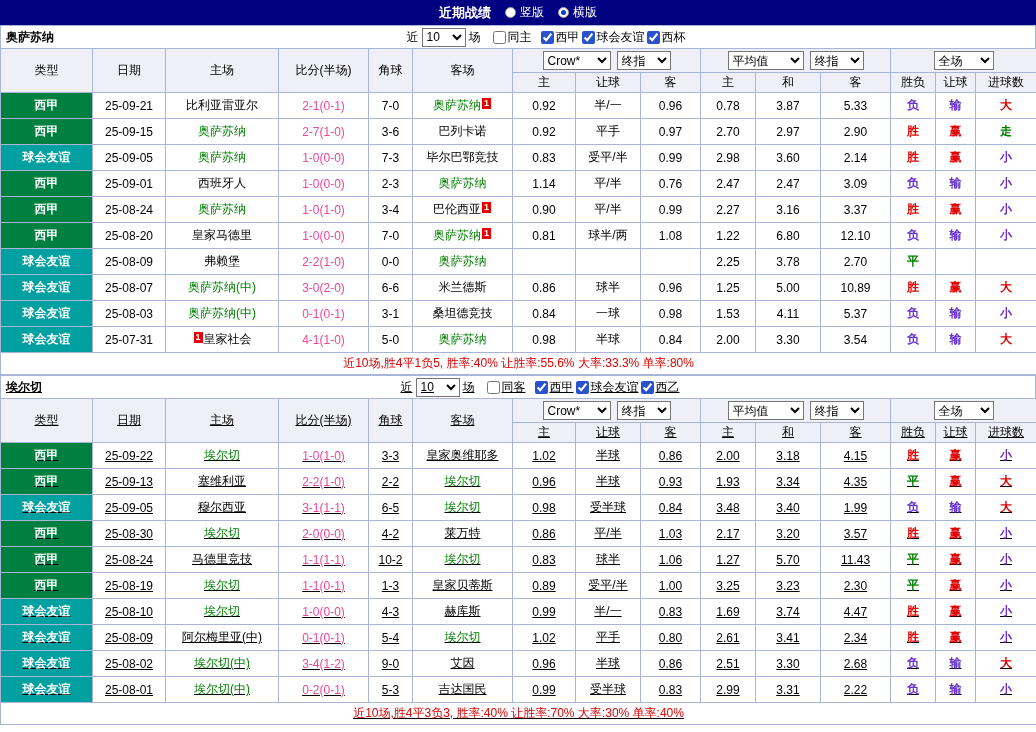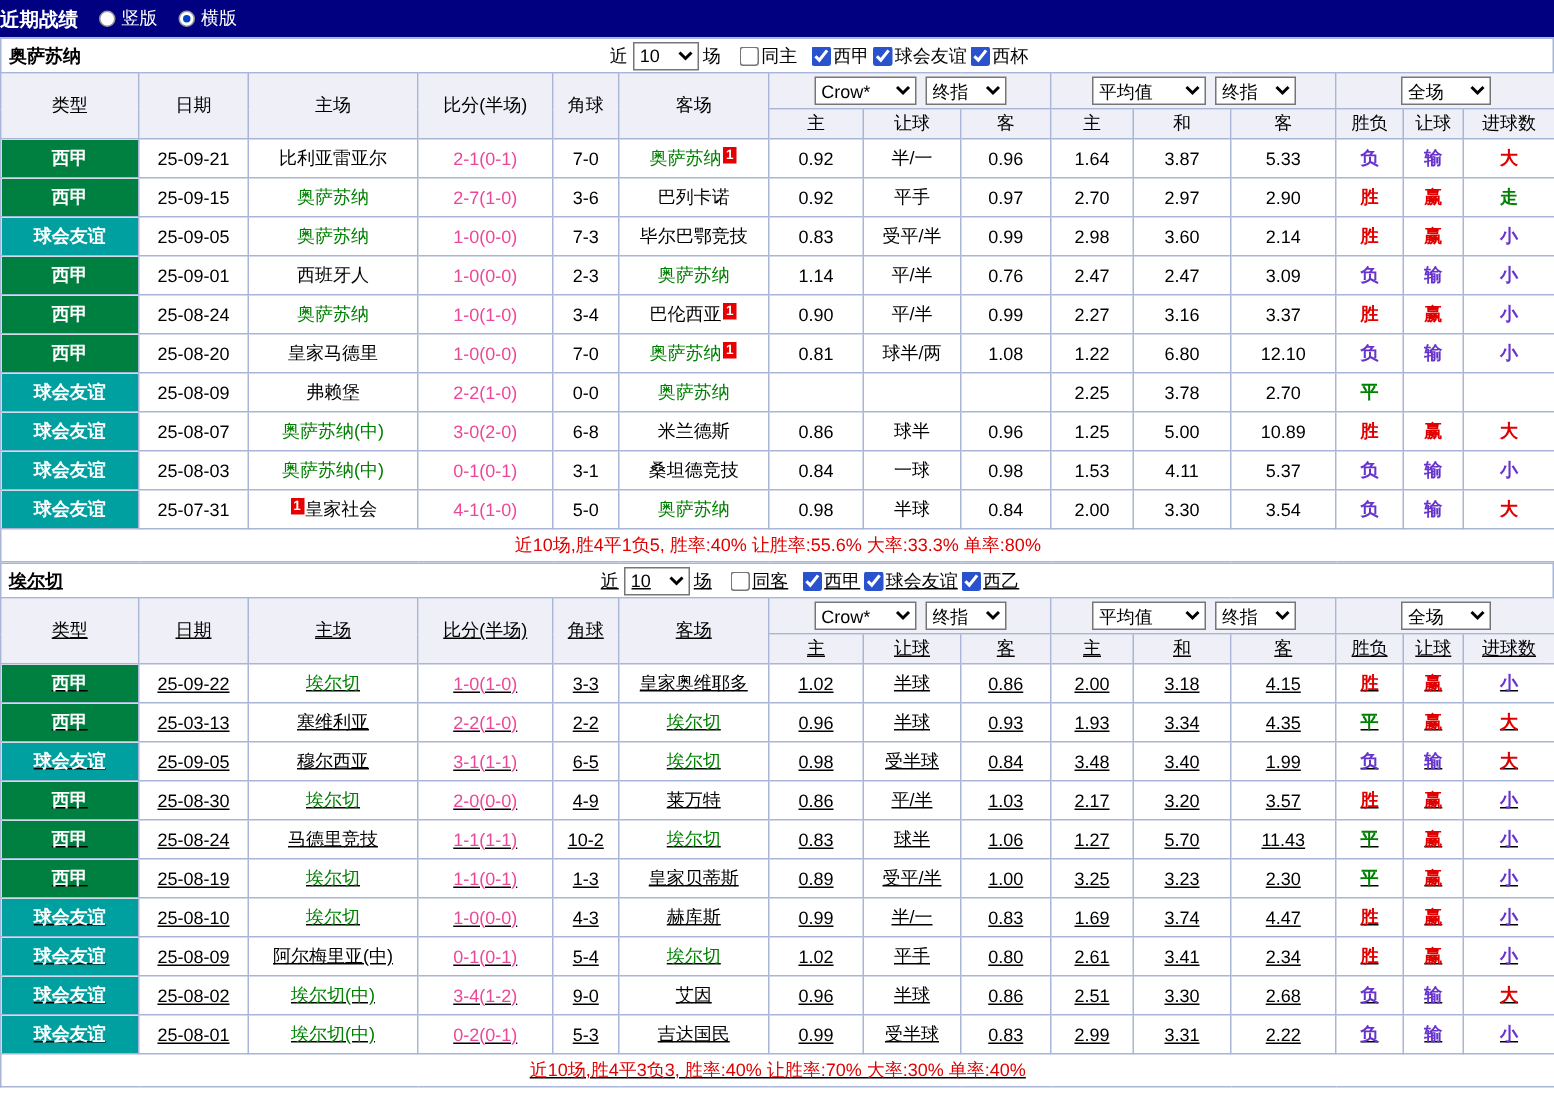--- a/index.html
+++ b/index.html
@@ -5,21 +5,21 @@
   * { box-sizing: border-box; margin: 0; padding: 0; }
   html, body { background: #fff; }
   body {
     font-family: "Liberation Sans", "DejaVu Sans", sans-serif;
     font-size: 12px; color: #000;
     width: 1036px; height: 732px; overflow: hidden;
   }
   
   .topbar {
     height: 25px; background: #000080; color: #fff;
-    display: flex; align-items: center; gap: 14px;
+    display: flex; align-items: center; justify-content: center; gap: 14px;
   }
   .topbar .title { font-weight: bold; font-size: 13px; }
   .radio-opt { display: inline-flex; align-items: center; gap: 4px; cursor: pointer; }
   .radio {
     width: 11px; height: 11px; border-radius: 50%;
     background: #fff; border: 1px solid #999; display: inline-block; position: relative;
   }
   .radio.sel::after {
     content: ""; position: absolute; left: 2px; top: 2px;
     width: 5px; height: 5px; border-radius: 50%; background: #0040c8;
@@ -152,21 +152,21 @@
           <tr>
             <td class="type-cell" style="background: rgb(0, 128, 64);">西甲</td>
             <td>25-09-21</td>
             <td><span>比利亚雷亚尔</span></td>
             <td class="score">2-1(0-1)</td>
             <td>7-0</td>
             <td><span class="focus">奥萨苏纳</span><span class="card">1</span></td>
             <td>0.92</td>
             <td>半/一</td>
             <td>0.96</td>
-            <td>1.64</td>
+            <td>0.78</td>
             <td>3.87</td>
             <td>5.33</td>
             <td class="res" style="color: rgb(102, 51, 204);">负</td>
             <td class="res" style="color: rgb(102, 51, 204);">输</td>
             <td class="res" style="color: rgb(224, 0, 0);">大</td>
           </tr>
           <tr>
             <td class="type-cell" style="background: rgb(0, 128, 64);">西甲</td>
             <td>25-09-15</td>
             <td><span class="focus">奥萨苏纳</span></td>
@@ -266,21 +266,21 @@
             <td>2.70</td>
             <td class="res" style="color: rgb(0, 128, 0);">平</td>
             <td class="res"></td>
             <td class="res"></td>
           </tr>
           <tr>
             <td class="type-cell" style="background: rgb(0, 160, 160);">球会友谊</td>
             <td>25-08-07</td>
             <td><span class="focus">奥萨苏纳(中)</span></td>
             <td class="score">3-0(2-0)</td>
-            <td>6-8</td>
+            <td>6-6</td>
             <td><span>米兰德斯</span></td>
             <td>0.86</td>
             <td>球半</td>
             <td>0.96</td>
             <td>1.25</td>
             <td>5.00</td>
             <td>10.89</td>
             <td class="res" style="color: rgb(224, 0, 0);">胜</td>
             <td class="res" style="color: rgb(224, 0, 0);">赢</td>
             <td class="res" style="color: rgb(224, 0, 0);">大</td>
@@ -405,21 +405,21 @@
             <td>0.86</td>
             <td>2.00</td>
             <td>3.18</td>
             <td>4.15</td>
             <td class="res" style="color: rgb(224, 0, 0);">胜</td>
             <td class="res" style="color: rgb(224, 0, 0);">赢</td>
             <td class="res" style="color: rgb(102, 51, 204);">小</td>
           </tr>
           <tr>
             <td class="type-cell" style="background: rgb(0, 128, 64);">西甲</td>
-            <td>25-03-13</td>
+            <td>25-09-13</td>
             <td><span>塞维利亚</span></td>
             <td class="score">2-2(1-0)</td>
             <td>2-2</td>
             <td><span class="focus">埃尔切</span></td>
             <td>0.96</td>
             <td>半球</td>
             <td>0.93</td>
             <td>1.93</td>
             <td>3.34</td>
             <td>4.35</td>
@@ -442,21 +442,21 @@
             <td>1.99</td>
             <td class="res" style="color: rgb(102, 51, 204);">负</td>
             <td class="res" style="color: rgb(102, 51, 204);">输</td>
             <td class="res" style="color: rgb(224, 0, 0);">大</td>
           </tr>
           <tr>
             <td class="type-cell" style="background: rgb(0, 128, 64);">西甲</td>
             <td>25-08-30</td>
             <td><span class="focus">埃尔切</span></td>
             <td class="score">2-0(0-0)</td>
-            <td>4-9</td>
+            <td>4-2</td>
             <td><span>莱万特</span></td>
             <td>0.86</td>
             <td>平/半</td>
             <td>1.03</td>
             <td>2.17</td>
             <td>3.20</td>
             <td>3.57</td>
             <td class="res" style="color: rgb(224, 0, 0);">胜</td>
             <td class="res" style="color: rgb(224, 0, 0);">赢</td>
             <td class="res" style="color: rgb(102, 51, 204);">小</td>

